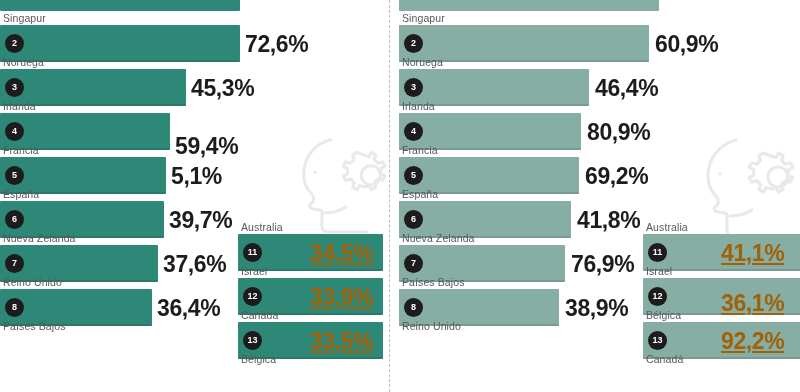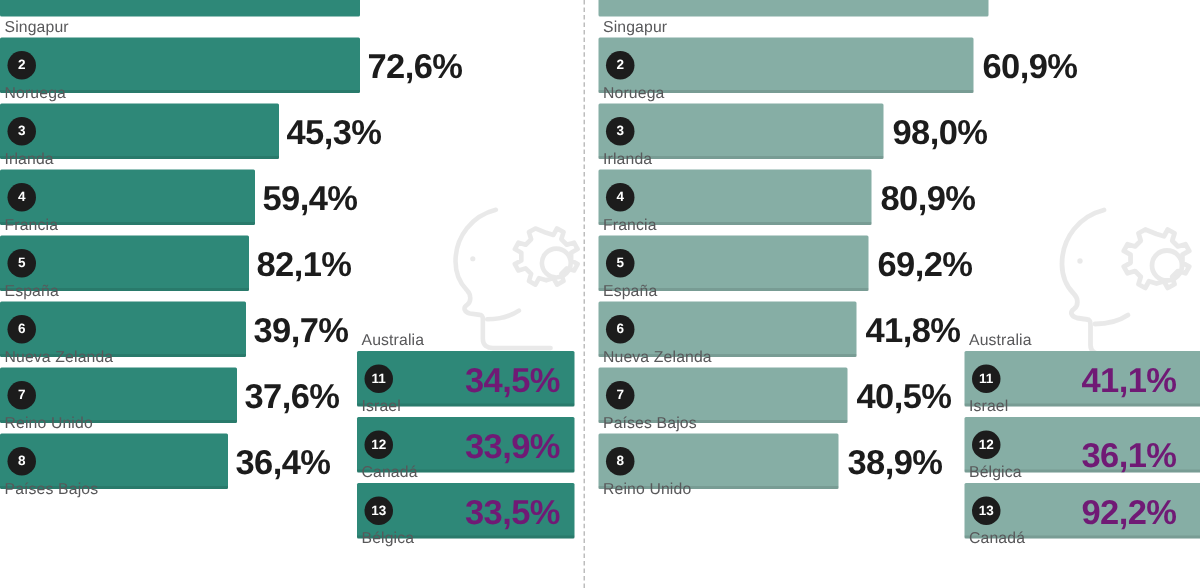--- a/index.html
+++ b/index.html
@@ -110,21 +110,22 @@
 
   .value {
     position: absolute;
     font-size: 23px;
     font-weight: bold;
     color: #1c1c1c;
     white-space: nowrap;
     letter-spacing: -0.4px;
   }
   .value.inside {
-    color: #701a75;
+    color: #a16207;
+    text-decoration: underline;
   }
 
   
   .subcol .row-label { left: 3px; }
 </style>
 </head>
 <body>
 
 <div class="infographic">
 
@@ -163,30 +164,30 @@
         <div class="rank-badge" style="top:21px;">3</div>
         <div class="value" style="left:191px;top:18px;text-align:center;">45,3%</div>
       </div>
 
       <div class="row" style="top:101px;">
         <div class="row-label">Irlanda</div>
         <div class="bar primary" style="top:12px;width:170px;">
           <div class="bar-underline" style="width:170px;"></div>
         </div>
         <div class="rank-badge" style="top:21px;">4</div>
-        <div class="value" style="left:175px;top:18px;">59,4%</div>
+        <div class="value" style="left:175px;top:32px;">59,4%</div>
       </div>
 
       <div class="row" style="top:145px;">
         <div class="row-label">Francia</div>
         <div class="bar primary" style="top:12px;width:166px;">
           <div class="bar-underline" style="width:166px;"></div>
         </div>
         <div class="rank-badge" style="top:21px;">5</div>
-        <div class="value" style="left:171px;top:18px;">82,1%</div>
+        <div class="value" style="left:171px;top:18px;">5,1%</div>
       </div>
 
       <div class="row" style="top:189px;">
         <div class="row-label">España</div>
         <div class="bar primary" style="top:12px;width:164px;">
           <div class="bar-underline" style="width:164px;"></div>
         </div>
         <div class="rank-badge" style="top:21px;">6</div>
         <div class="value" style="left:169px;top:18px;">39,7%</div>
       </div>
@@ -277,21 +278,21 @@
         <div class="rank-badge" style="top:21px;">2</div>
         <div class="value" style="left:256px;top:18px;">60,9%</div>
       </div>
 
       <div class="row" style="top:57px;left:8px;">
         <div class="row-label">Noruega</div>
         <div class="bar secondary" style="top:12px;width:190px;">
           <div class="bar-underline" style="width:190px;"></div>
         </div>
         <div class="rank-badge" style="top:21px;">3</div>
-        <div class="value" style="left:196px;top:18px;">98,0%</div>
+        <div class="value" style="left:196px;top:18px;">46,4%</div>
       </div>
 
       <div class="row" style="top:101px;left:8px;">
         <div class="row-label">Irlanda</div>
         <div class="bar secondary" style="top:12px;width:182px;">
           <div class="bar-underline" style="width:182px;"></div>
         </div>
         <div class="rank-badge" style="top:21px;">4</div>
         <div class="value" style="left:188px;top:18px;">80,9%</div>
       </div>
@@ -313,21 +314,21 @@
         <div class="rank-badge" style="top:21px;">6</div>
         <div class="value" style="left:178px;top:18px;">41,8%</div>
       </div>
 
       <div class="row" style="top:233px;left:8px;">
         <div class="row-label">Nueva Zelanda</div>
         <div class="bar secondary" style="top:12px;width:166px;">
           <div class="bar-underline" style="width:166px;"></div>
         </div>
         <div class="rank-badge" style="top:21px;">7</div>
-        <div class="value" style="left:172px;top:18px;">40,5%</div>
+        <div class="value" style="left:172px;top:18px;">76,9%</div>
       </div>
 
       <div class="row" style="top:277px;left:8px;">
         <div class="row-label">Países Bajos</div>
         <div class="bar secondary" style="top:12px;width:160px;">
           <div class="bar-underline" style="width:160px;"></div>
         </div>
         <div class="rank-badge" style="top:21px;">8</div>
         <div class="value" style="left:166px;top:18px;">38,9%</div>
       </div>

